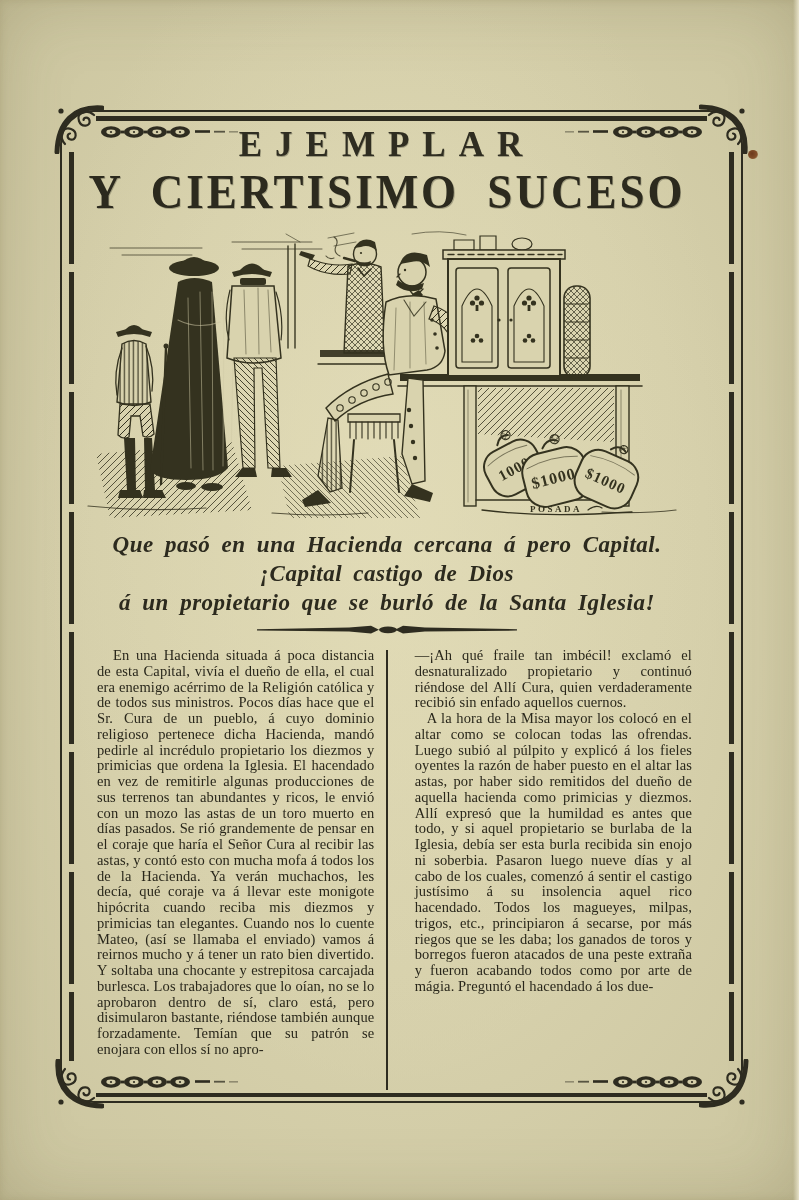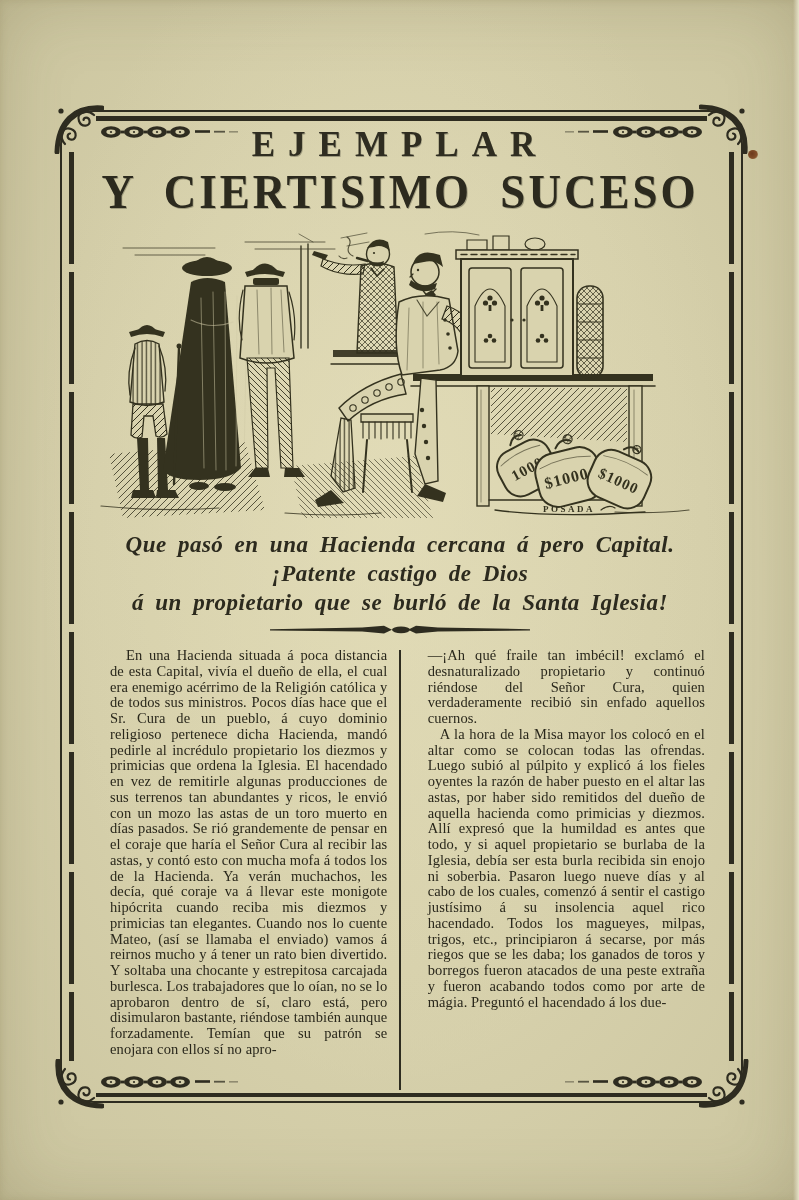--- a/index.html
+++ b/index.html
@@ -30,21 +30,21 @@
   .chain.tl{left:37px;top:12px;}
   .chain.tr{right:37px;top:12px;transform:scaleX(-1);}
   .chain.bl{left:37px;bottom:11px;}
   .chain.br{right:37px;bottom:11px;transform:scaleX(-1);}
   .corner{position:absolute;width:52px;height:52px;}
   .corner.tl{left:-10px;top:-10px;}
   .corner.tr{right:-10px;top:-10px;transform:rotate(90deg);}
   .corner.br{right:-10px;bottom:-10px;transform:rotate(180deg);}
   .corner.bl{left:-10px;bottom:-10px;transform:rotate(270deg);}
   
-  .content{position:absolute;left:95px;top:118px;width:610px;}
+  .content{position:absolute;left:82px;top:118px;width:610px;}
   .title1{margin:6px 0 0;text-align:center;font-weight:bold;
     font-size:35px;line-height:42px;letter-spacing:13px;color:#2f2d21;
     text-shadow:.6px .6px 0 rgba(47,45,33,.35);}
   .title2{margin:0;text-align:center;font-weight:bold;
     font-size:45px;line-height:52px;letter-spacing:3px;word-spacing:14px;color:#2c2a1e;
     transform:scaleY(1.06);text-shadow:.8px .8px 0 rgba(44,42,30,.3);}
   .illustration{margin:10px auto 0;width:610px;height:290px;}
   .subtitle{margin-top:12px;text-align:center;font-weight:bold;font-style:italic;
     font-size:23px;line-height:29px;letter-spacing:.5px;word-spacing:5px;color:#2c2a1e;}
   .divider{display:block;margin:7px auto 0;width:260px;height:12px;}
@@ -321,36 +321,36 @@
             <path d="M400 282 q60 8 150 2" stroke-width="1.3"></path>
           </g>
           <text x="448" y="284" font-size="9" font-weight="bold" letter-spacing="2.5" fill="#34321f" stroke="none">POSADA</text>
           <path d="M506 282 q8 -6 14 -2" stroke-width="1.2"></path>
         </g>
       </svg>
     </div>
 
     <div class="subtitle">
       <div>Que pasó en una Hacienda cercana á pero Capital.</div>
-      <div>¡Patente castigo de Dios</div>
+      <div>¡Capital castigo de Dios</div>
       <div>á un propietario que se burló de la Santa Iglesia!</div>
     </div>
 
     <svg class="divider" viewBox="0 0 260 12">
       <g fill="#2e2c20">
         <polygon points="0,5.2 92,3.4 114,1.8 122,5.8 114,9.4 92,7.6 0,6.6"></polygon>
         <ellipse cx="131" cy="5.8" rx="9" ry="3.4"></ellipse>
         <polygon points="260,5.2 168,3.4 146,1.8 138,5.8 146,9.4 168,7.6 260,6.6"></polygon>
       </g>
     </svg>
 
     <div class="columns">
       <div class="col">
         <p class="indent">En una Hacienda situada á poca distancia de esta Capital, vivía el dueño de ella, el cual era enemigo acérrimo de la Religión católica y de todos sus ministros. Pocos días hace que el Sr. Cura de un pueblo, á cuyo dominio religioso pertenece dicha Hacienda, mandó pedirle al incrédulo propietario los diezmos y primicias que ordena la Iglesia. El hacendado en vez de remitirle algunas producciones de sus terrenos tan abundantes y ricos, le envió con un mozo las astas de un toro muerto en días pasados. Se rió grandemente de pensar en el coraje que haría el Señor Cura al recibir las astas, y contó esto con mucha mofa á todos los de la Hacienda. Ya verán muchachos, les decía, qué coraje va á llevar este monigote hipócrita cuando reciba mis diezmos y primicias tan elegantes. Cuando nos lo cuente Mateo, (así se llamaba el enviado) vamos á reirnos mucho y á tener un rato bien divertido. Y soltaba una chocante y estrepitosa carcajada burlesca. Los trabajadores que lo oían, no se lo aprobaron dentro de sí, claro está, pero disimularon bastante, riéndose también aunque forzadamente. Temían que su patrón se enojara con ellos sí no apro-</p>
       </div>
       <div class="colrule"></div>
       <div class="col">
-        <p>—¡Ah qué fraile tan imbécil! exclamó el desnaturalizado propietario y continuó riéndose del Señor Cura, quien verdaderamente recibió sin enfado aquellos cuernos.</p>
+        <p>—¡Ah qué fraile tan imbécil! exclamó el desnaturalizado propietario y continuó riéndose del Allí Cura, quien verdaderamente recibió sin enfado aquellos cuernos.</p>
         <p class="indent-sm">A la hora de la Misa mayor los colocó en el altar como se colocan todas las ofrendas. Luego subió al púlpito y explicó á los fieles oyentes la razón de haber puesto en el altar las astas, por haber sido remitidos del dueño de aquella hacienda como primicias y diezmos. Allí expresó que la humildad es antes que todo, y si aquel propietario se burlaba de la Iglesia, debía ser esta burla recibida sin enojo ni soberbia. Pasaron luego nueve días y al cabo de los cuales, comenzó á sentir el castigo justísimo á su insolencia aquel rico hacendado. Todos los magueyes, milpas, trigos, etc., principiaron á secarse, por más riegos que se les daba; los ganados de toros y borregos fueron atacados de una peste extraña y fueron acabando todos como por arte de mágia. Preguntó el hacendado á los due-</p>
       </div>
     </div>
   </div>
 </div>
 
 </body></html>

